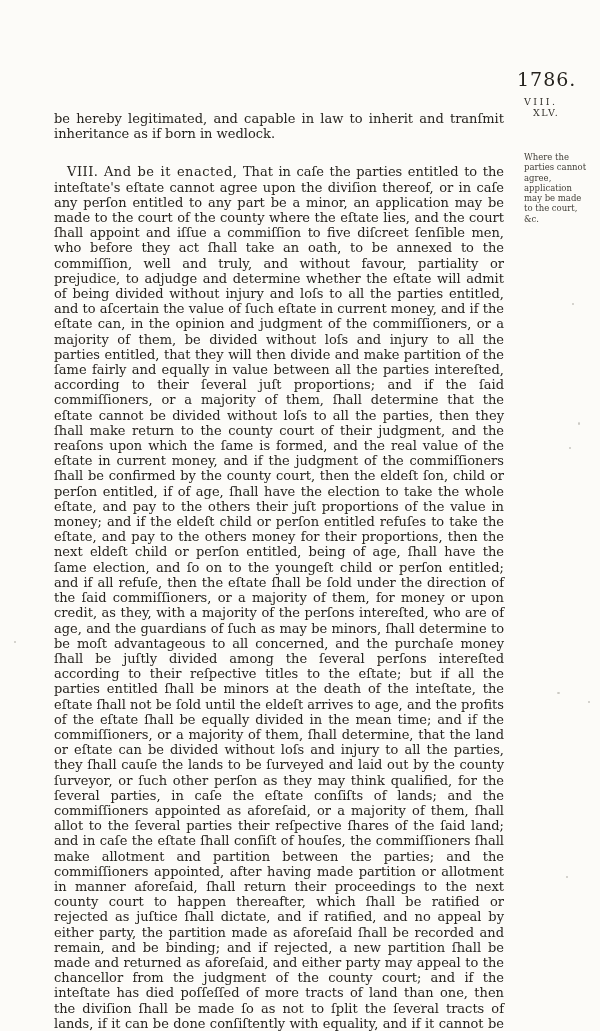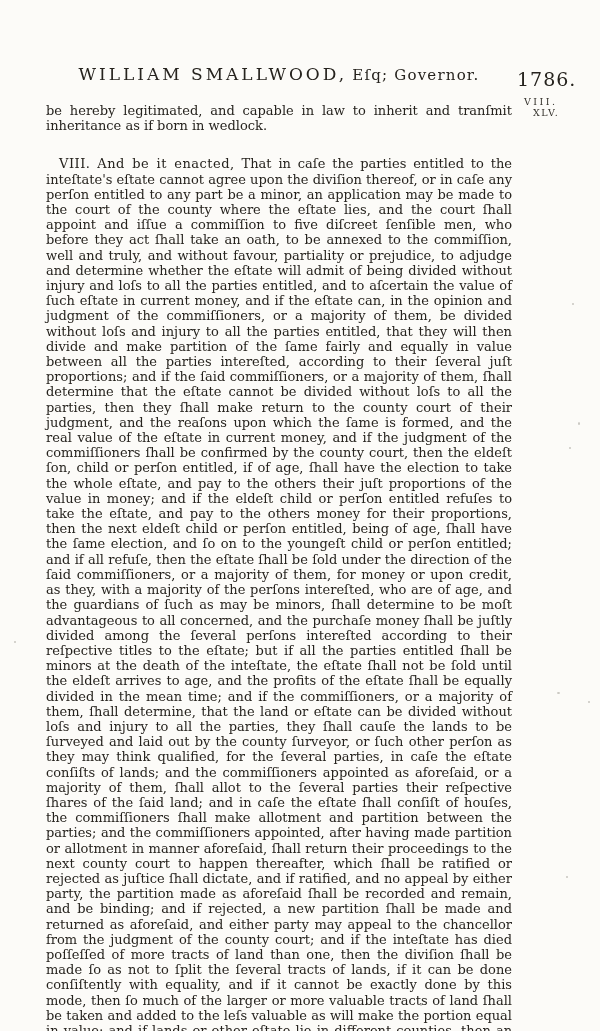--- a/index.html
+++ b/index.html
@@ -22,21 +22,21 @@
   .gov-suffix{ font-size:15px; letter-spacing:1.2px; }
   .year {
     position:absolute; left:517px; top:68px;
     font-size:19px; letter-spacing:1px;
   }
   
   .text-col {
     position:absolute; left:38px; top:95px; width:482px;
   }
   .text-col p {
-    margin:8px;
+    margin:16px;
     font-size:13px; line-height:15.2px;
     text-align:justify;
   }
   p.statute { margin-top:23px; text-indent:13px; }
   .section-number { letter-spacing:0.5px; }
   .blackletter {
     font-weight:normal; letter-spacing:0.5px;
   }
   
   .chap {
@@ -54,32 +54,29 @@
   .speck {
     position:absolute; background:#8a877f; border-radius:50%;
     opacity:0.45;
   }
 </style>
 </head>
 <body>
 
 <div class="page">
 
-  <div class="header">
-    <span class="gov-name">WILLIAM SMALLWOOD,</span>
-    <span class="gov-suffix">Eſq; Governor.</span>
-  </div>
 
   <div class="year">1786.</div>
 
   <div class="chap">
     <div class="chap-label">VIII.</div>
     <div class="chap-number">XLV.</div>
   </div>
 
+  <div class="side-note">Where the parties cannot agree, application may be made to the court, &amp;c.</div>
 
   <div class="text-col">
     <p class="intro">be hereby legitimated, and capable in law to inherit and tranſmit inheritance as if born in wedlock.</p>
 
     <p class="statute"><span class="section-number">VIII.</span> <span class="blackletter">And be it enacted,</span> <span>That in caſe the parties entitled to the inteſtate's eſtate cannot agree upon the diviſion thereof, or in caſe any perſon entitled to any part be a minor, an application may be made to the court of the county where the eſtate lies, and the court ſhall appoint and iſſue a commiſſion to five diſcreet ſenſible men, who before they act ſhall take an oath, to be annexed to the commiſſion, well and truly, and without favour, partiality or prejudice, to adjudge and determine whether the eſtate will admit of being divided without injury and loſs to all the parties entitled, and to aſcertain the value of ſuch eſtate in current money, and if the eſtate can, in the opinion and judgment of the commiſſioners, or a majority of them, be divided without loſs and injury to all the parties entitled, that they will then divide and make partition of the ſame fairly and equally in value between all the parties intereſted, according to their ſeveral juſt proportions; and if the ſaid commiſſioners, or a majority of them, ſhall determine that the eſtate cannot be divided without loſs to all the parties, then they ſhall make return to the county court of their judgment, and the reaſons upon which the ſame is formed, and the real value of the eſtate in current money, and if the judgment of the commiſſioners ſhall be confirmed by the county court, then the eldeſt ſon, child or perſon entitled, if of age, ſhall have the election to take the whole eſtate, and pay to the others their juſt proportions of the value in money; and if the eldeſt child or perſon entitled refuſes to take the eſtate, and pay to the others money for their proportions, then the next eldeſt child or perſon entitled, being of age, ſhall have the ſame election, and ſo on to the youngeſt child or perſon entitled; and if all refuſe, then the eſtate ſhall be ſold under the direction of the ſaid commiſſioners, or a majority of them, for money or upon credit, as they, with a majority of the perſons intereſted, who are of age, and the guardians of ſuch as may be minors, ſhall determine to be moſt advantageous to all concerned, and the purchaſe money ſhall be juſtly divided among the ſeveral perſons intereſted according to their reſpective titles to the eſtate; but if all the parties entitled ſhall be minors at the death of the inteſtate, the eſtate ſhall not be ſold until the eldeſt arrives to age, and the profits of the eſtate ſhall be equally divided in the mean time; and if the commiſſioners, or a majority of them, ſhall determine, that the land or eſtate can be divided without loſs and injury to all the parties, they ſhall cauſe the lands to be ſurveyed and laid out by the county ſurveyor, or ſuch other perſon as they may think qualified, for the ſeveral parties, in caſe the eſtate conſiſts of lands; and the commiſſioners appointed as aforeſaid, or a majority of them, ſhall allot to the ſeveral parties their reſpective ſhares of the ſaid land; and in caſe the eſtate ſhall conſiſt of houſes, the commiſſioners ſhall make allotment and partition between the parties; and the commiſſioners appointed, after having made partition or allotment in manner aforeſaid, ſhall return their proceedings to the next county court to happen thereafter, which ſhall be ratified or rejected as juſtice ſhall dictate, and if ratified, and no appeal by either party, the partition made as aforeſaid ſhall be recorded and remain, and be binding; and if rejected, a new partition ſhall be made and returned as aforeſaid, and either party may appeal to the chancellor from the judgment of the county court; and if the inteſtate has died poſſeſſed of more tracts of land than one, then the diviſion ſhall be made ſo as not to ſplit the ſeveral tracts of lands, if it can be done conſiſtently with equality, and if it cannot be exactly done by this mode, then ſo much of the larger or more valuable tracts of land ſhall be taken and added to the leſs valuable as will make the portion equal in value; and if lands or other eſtate lie in different counties, then an application may be made to the chancellor, who ſhall appoint commiſſioners to make the whole examination and diviſion, or commiſſioners for each county where the lands or other eſtate lie, as to him may ſeem moſt convenient; and the commiſſioners by him appointed ſhall proceed in the ſame manner as directed for commiſſioners appointed by the county courts, and ſhall make returns to the chancellor for his confirmation or rejection, and ſimilar proceedings ſhall be had in the chancery court upon a commiſſion iſſued from that court, as are before directed upon commiſſion iſſued from the county court, and in caſe of commiſſion iſſued from the</span></p>
 
   </div>
 
   <div class="speck" style="left:572px; top:303px; width:2px; height:2px;"></div>
   <div class="speck" style="left:578px; top:422px; width:2px; height:3px;"></div>

